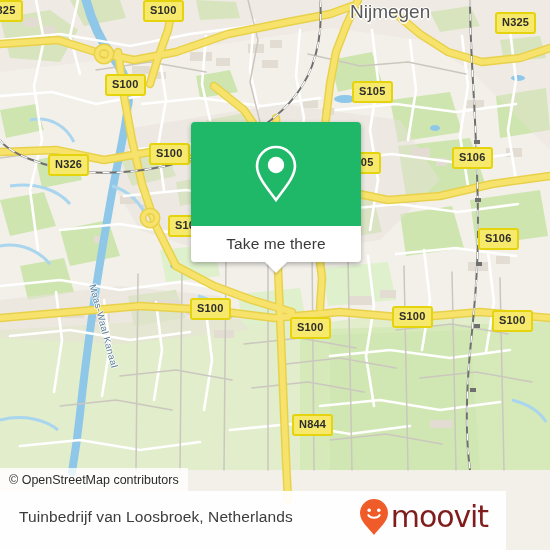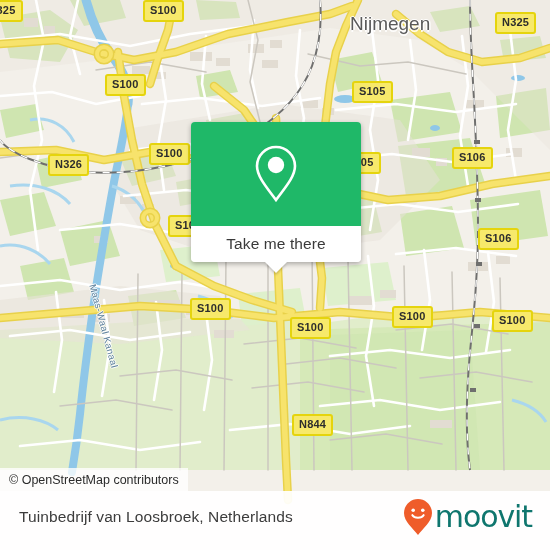--- a/index.html
+++ b/index.html
@@ -123,21 +123,21 @@
     font-size: 12.5px;
     color: #2b2b2b;
     z-index: 50;
   }
 
   
   #footer {
     position: absolute;
     left: 0;
     top: 491px;
-    width: 550px;
+    width: 506px;
     height: 59px;
     background: rgba(255,255,255,0.93);
     z-index: 60;
     display: flex;
     align-items: center;
     justify-content: space-between;
     box-sizing: border-box;
     padding: 0 18px 8px 19px;
   }
   #footer-title {
@@ -145,21 +145,21 @@
     color: #3c3c3c;
     letter-spacing: .1px;
   }
   #brand {
     display: flex;
     align-items: center;
     gap: 2px;
   }
   #brand-name {
     font-size: 30px;
-    color: #0f766e;
+    color: #7f1d1d;
     letter-spacing: -1.1px;
     line-height: 1;
     font-family: "DejaVu Sans", sans-serif;
     font-weight: normal;
   }
 </style>
 </head>
 <body>
 
 <div id="screen">
@@ -382,21 +382,21 @@
 
       <g fill="#6f6f6e">
         <rect x="474" y="140" width="6" height="4"></rect>
         <rect x="475" y="198" width="6" height="4"></rect>
         <rect x="476" y="262" width="6" height="4"></rect>
         <rect x="474" y="324" width="6" height="4"></rect>
         <rect x="470" y="388" width="6" height="4"></rect>
       </g>
     </svg>
 
-    <div class="place-label" style="left:350px; top:1px;margin-top:12px;">Nijmegen</div>
+    <div class="place-label" style="left:350px; top:1px;">Nijmegen</div>
 
     <div class="water-label" style="left:98px; top:283px; transform: rotate(75deg); transform-origin: left top;">Maas-Waal Kanaal</div>
 
     <div class="shield" style="left:143px;  top:0px;">S100</div>
     <div class="shield" style="left:-18px;  top:0px;">S325</div>
     <div class="shield" style="left:495px;  top:12px;">N325</div>
     <div class="shield" style="left:105px;  top:74px;">S100</div>
     <div class="shield" style="left:352px;  top:81px;">S105</div>
     <div class="shield" style="left:149px;  top:143px;">S100</div>
     <div class="shield" style="left:48px;   top:154px;">N326</div>

